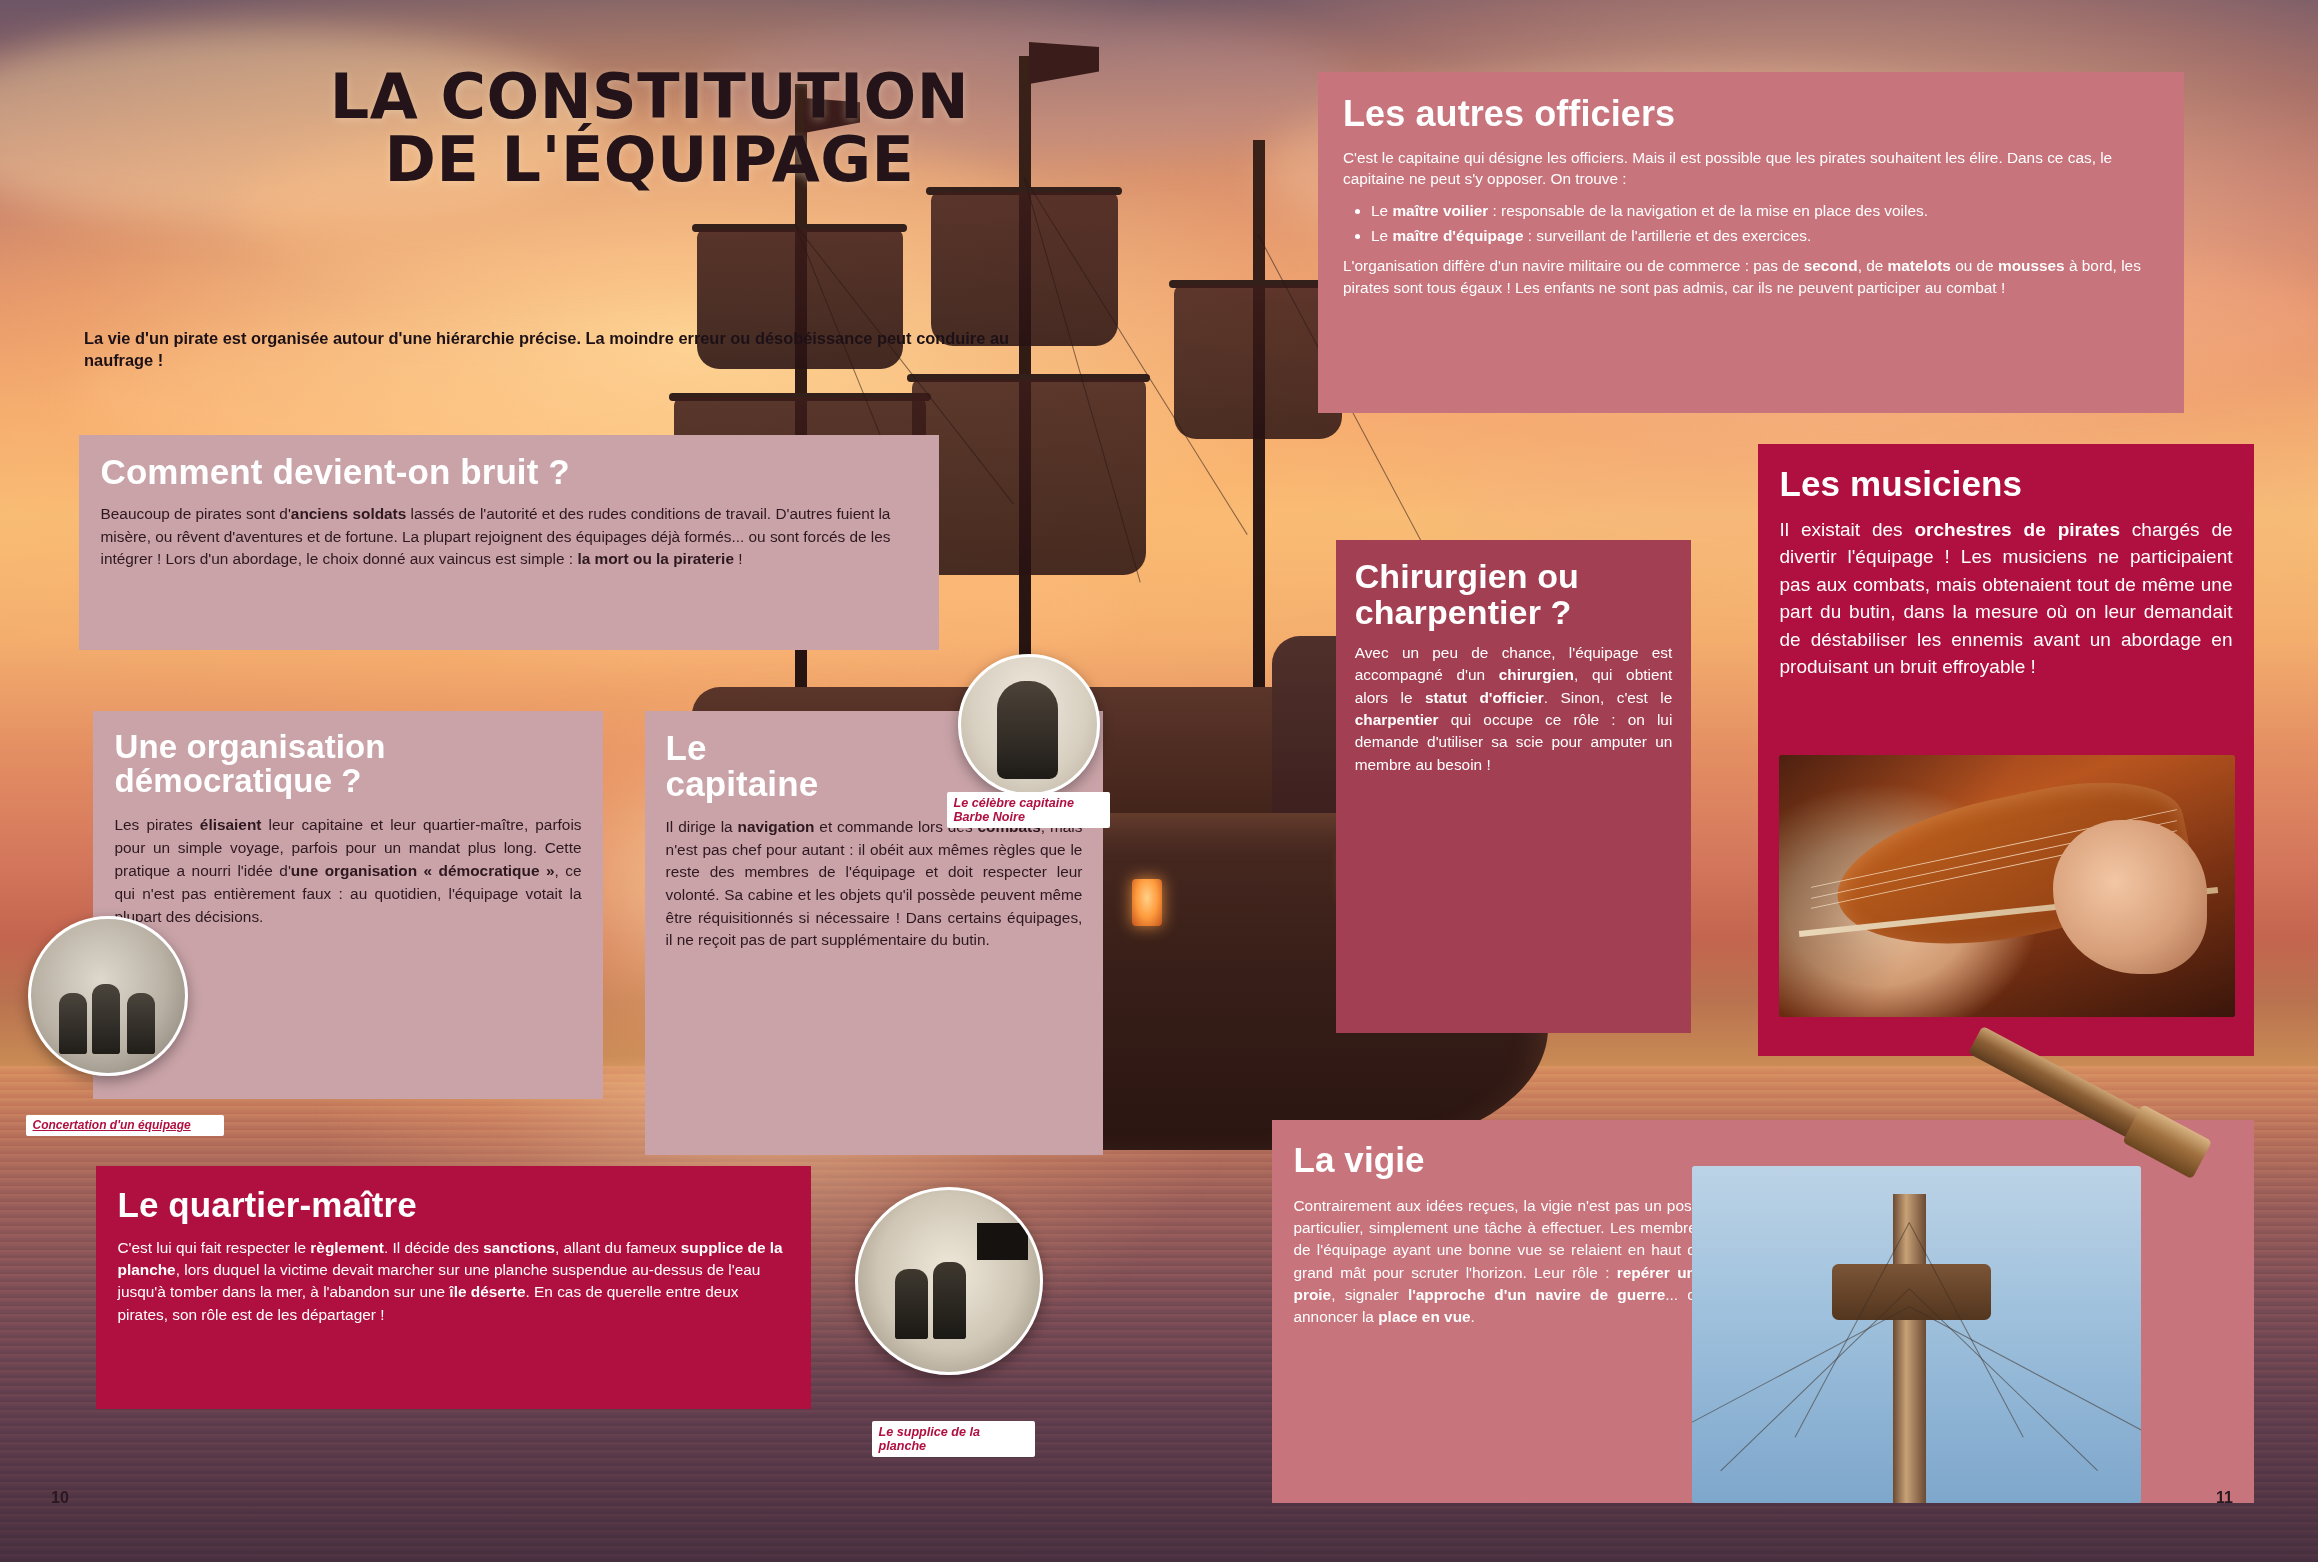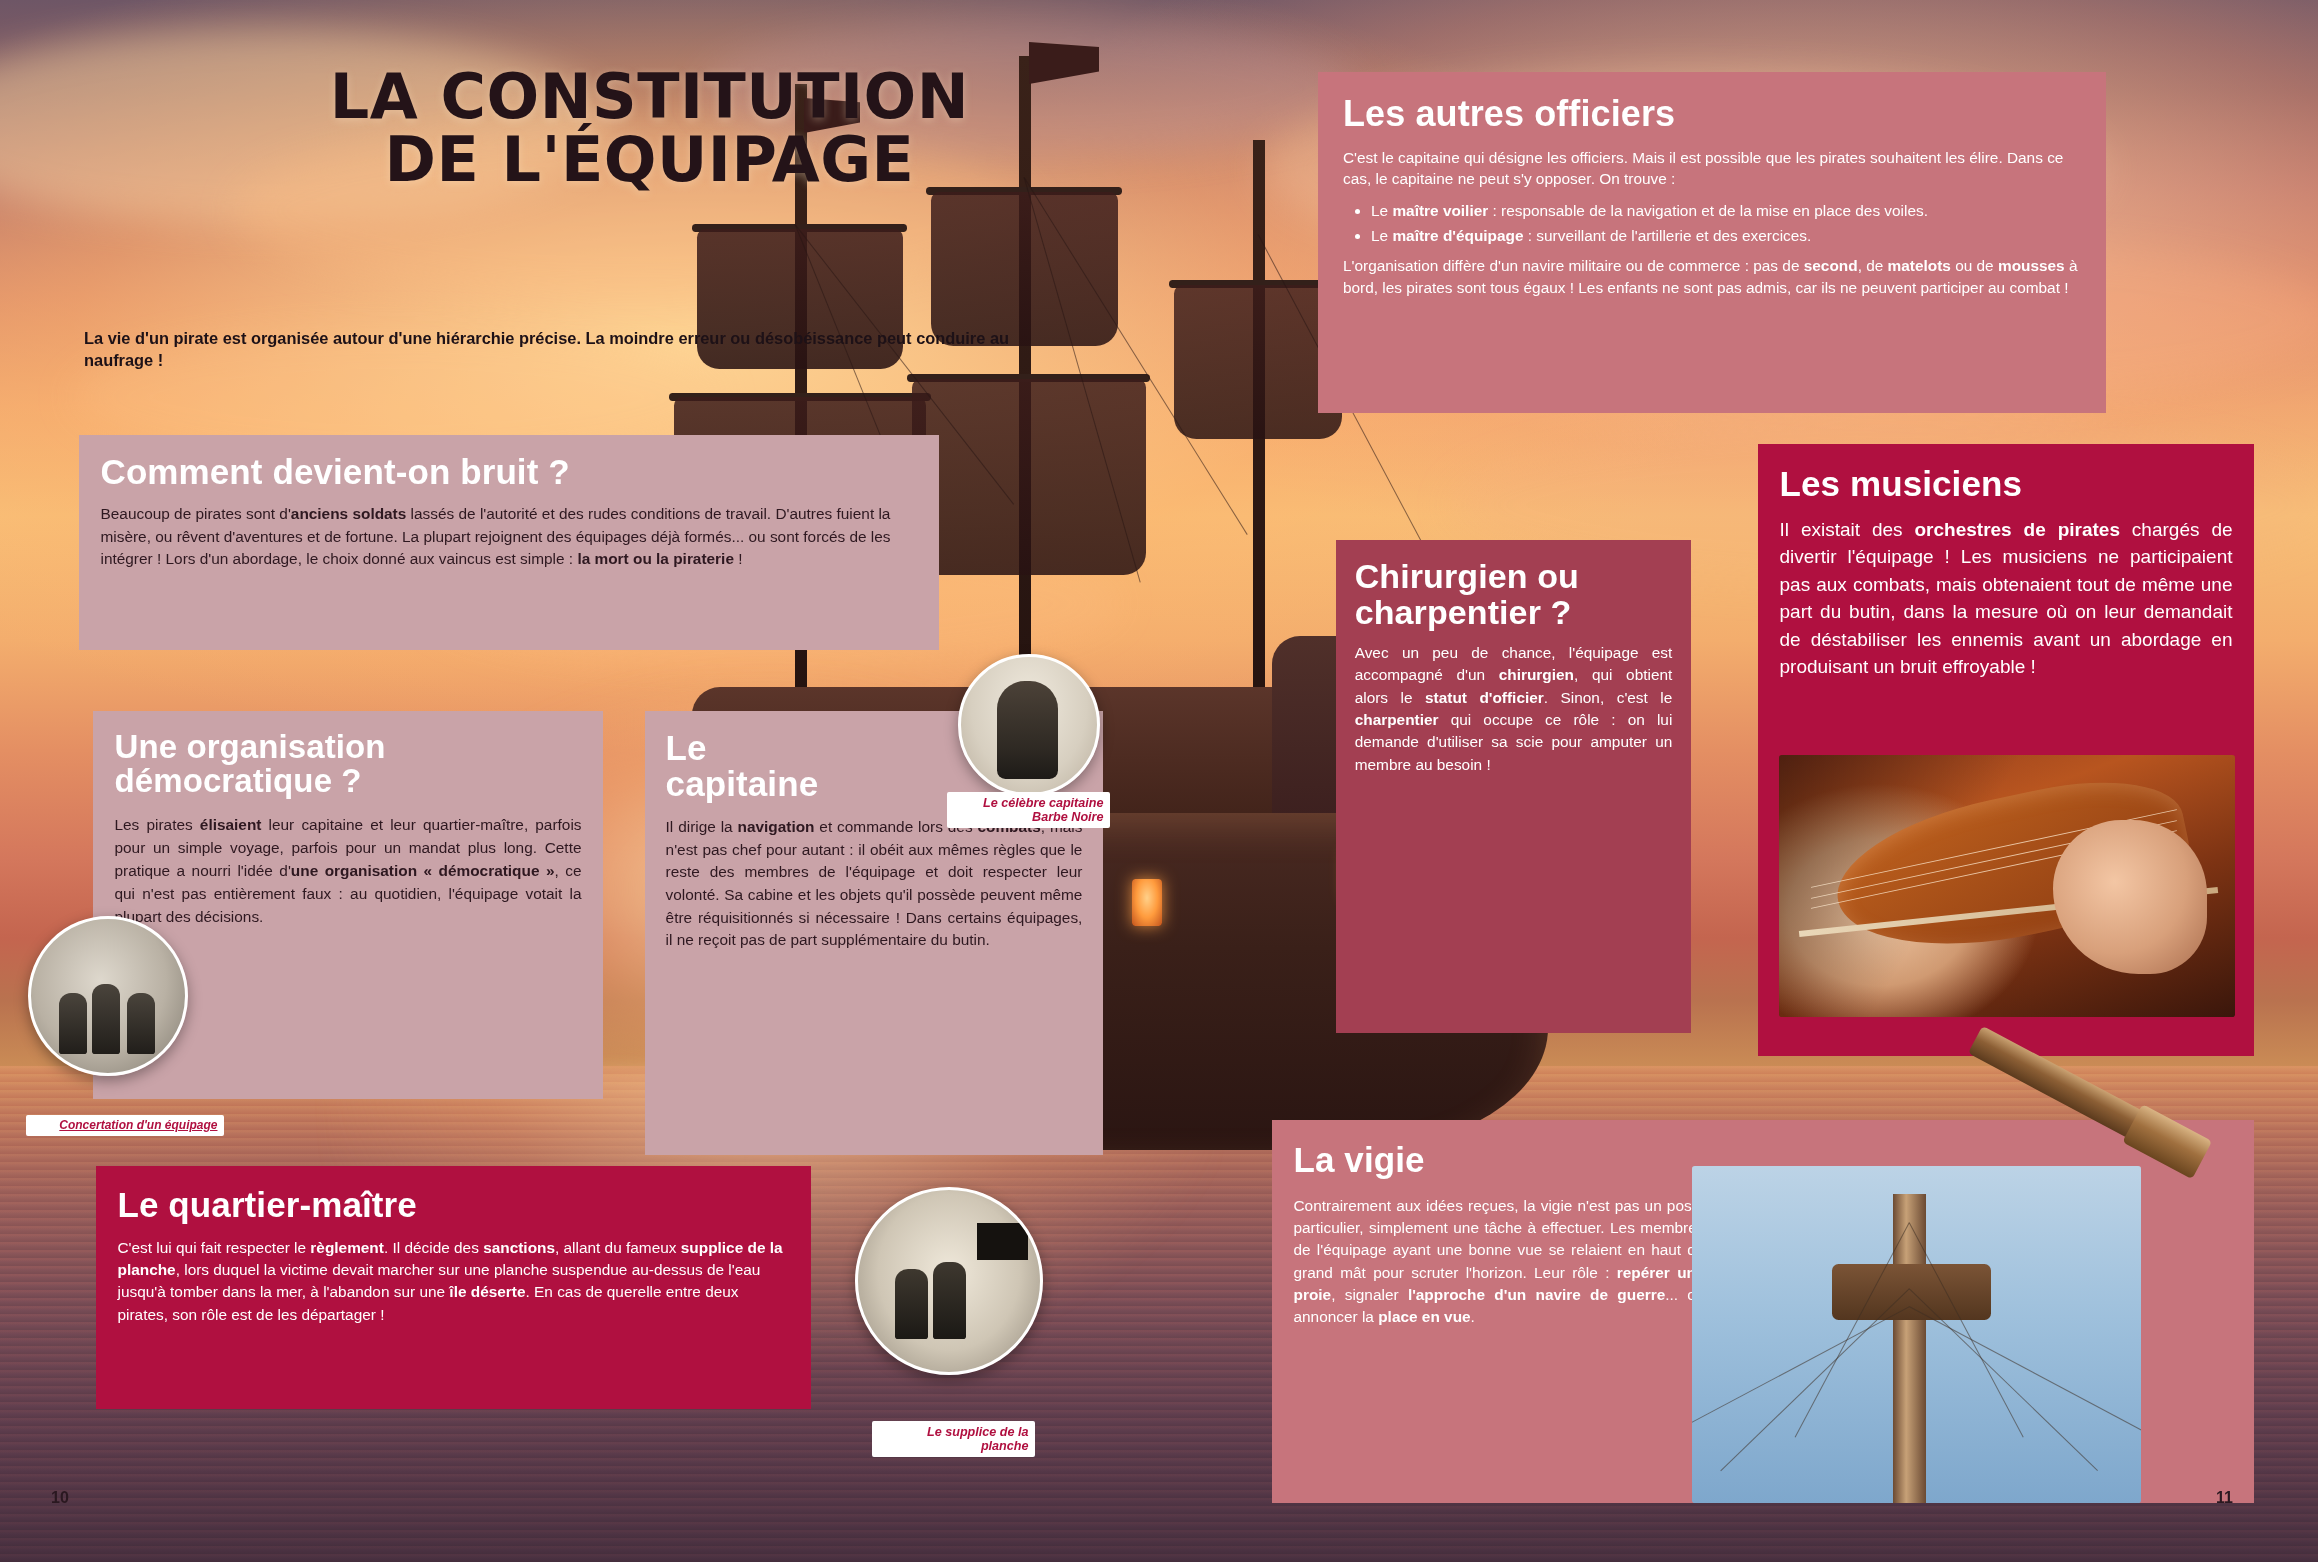--- a/index.html
+++ b/index.html
@@ -207,21 +207,21 @@
     position: absolute;
     color: #2a1820;
     font-size: 16px;
     font-weight: 700;
   }
   .folio-l { left: 51px; top: 1489px; }
   .folio-r { left: 2216px; top: 1489px; }
 
   
   #pnl-officiers {
-    left: 1318px; top: 72px; width: 788px; height: 341px;
+    left: 1318px; top: 72px; width: 866px; height: 341px;
     padding: 20.6px 25px 0 25px;
   }
   #pnl-officiers h2 { font-size: 36px; margin-bottom: 12px; }
   #pnl-officiers p  { font-size: 15.4px; line-height: 1.42; }
   #pnl-officiers ul { margin: 8.4px 0 8.4px 0; padding-left: 28px; font-size: 15.4px; line-height: 1.5; }
   #pnl-officiers li { margin-bottom: 1.9px; }
 
   #pnl-comment {
     left: 79px; top: 435px; width: 860px; height: 215px;
     padding: 17px 21.5px 0 21.5px;
@@ -370,21 +370,21 @@
     position: absolute; left: 119px; top: 33px; width: 51px; height: 37px;
     background: #15120f;
   }
 
   .caption {
     position: absolute;
     background: #ffffff;
     color: #b01040;
     font-weight: 800;
     font-style: italic;
-    text-align: right;
+    text-align: left;
     line-height: 1.15;
     border-radius: 1.9px;
     padding: 3.7px 6.5px;
     font-size: 12.6px;
   }
   #cap-blackbeard { left: 947px; top: 792px; width: 150px; }
   #cap-assembly   { left: 26px;  top: 1115px; width: 185px; font-size: 12px; text-decoration: underline; }
   #cap-plank      { left: 872px; top: 1421px; width: 150px; }
 
   

